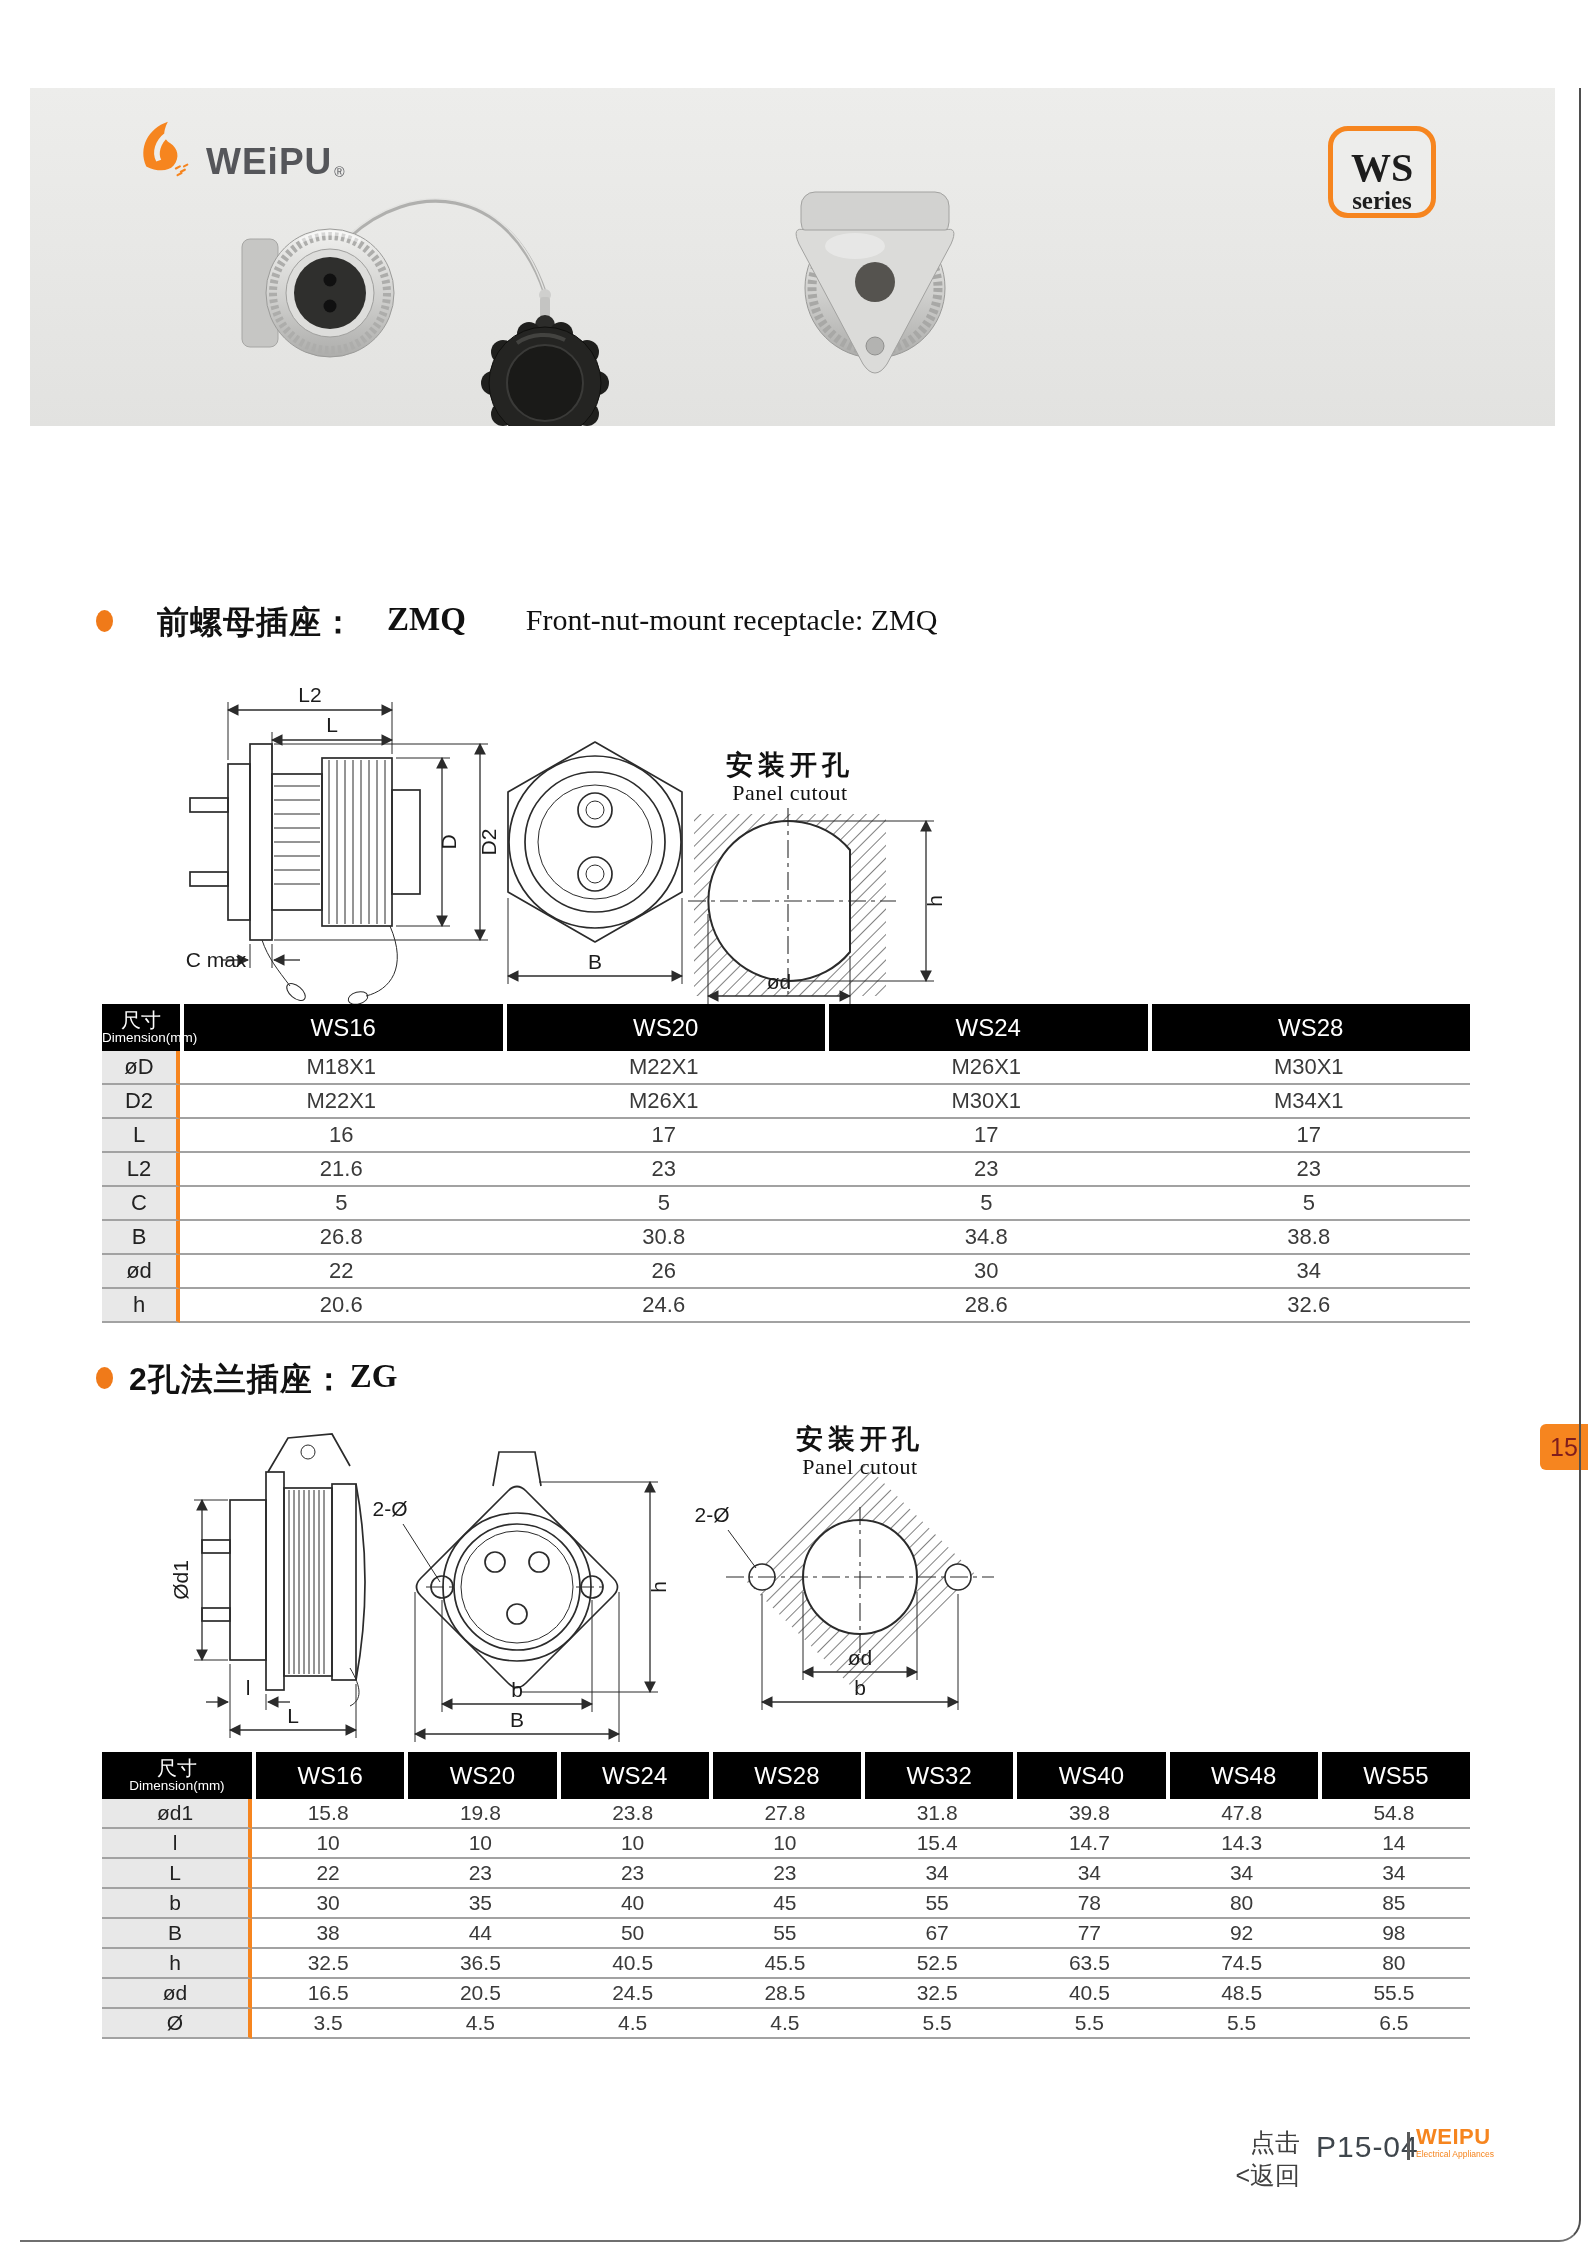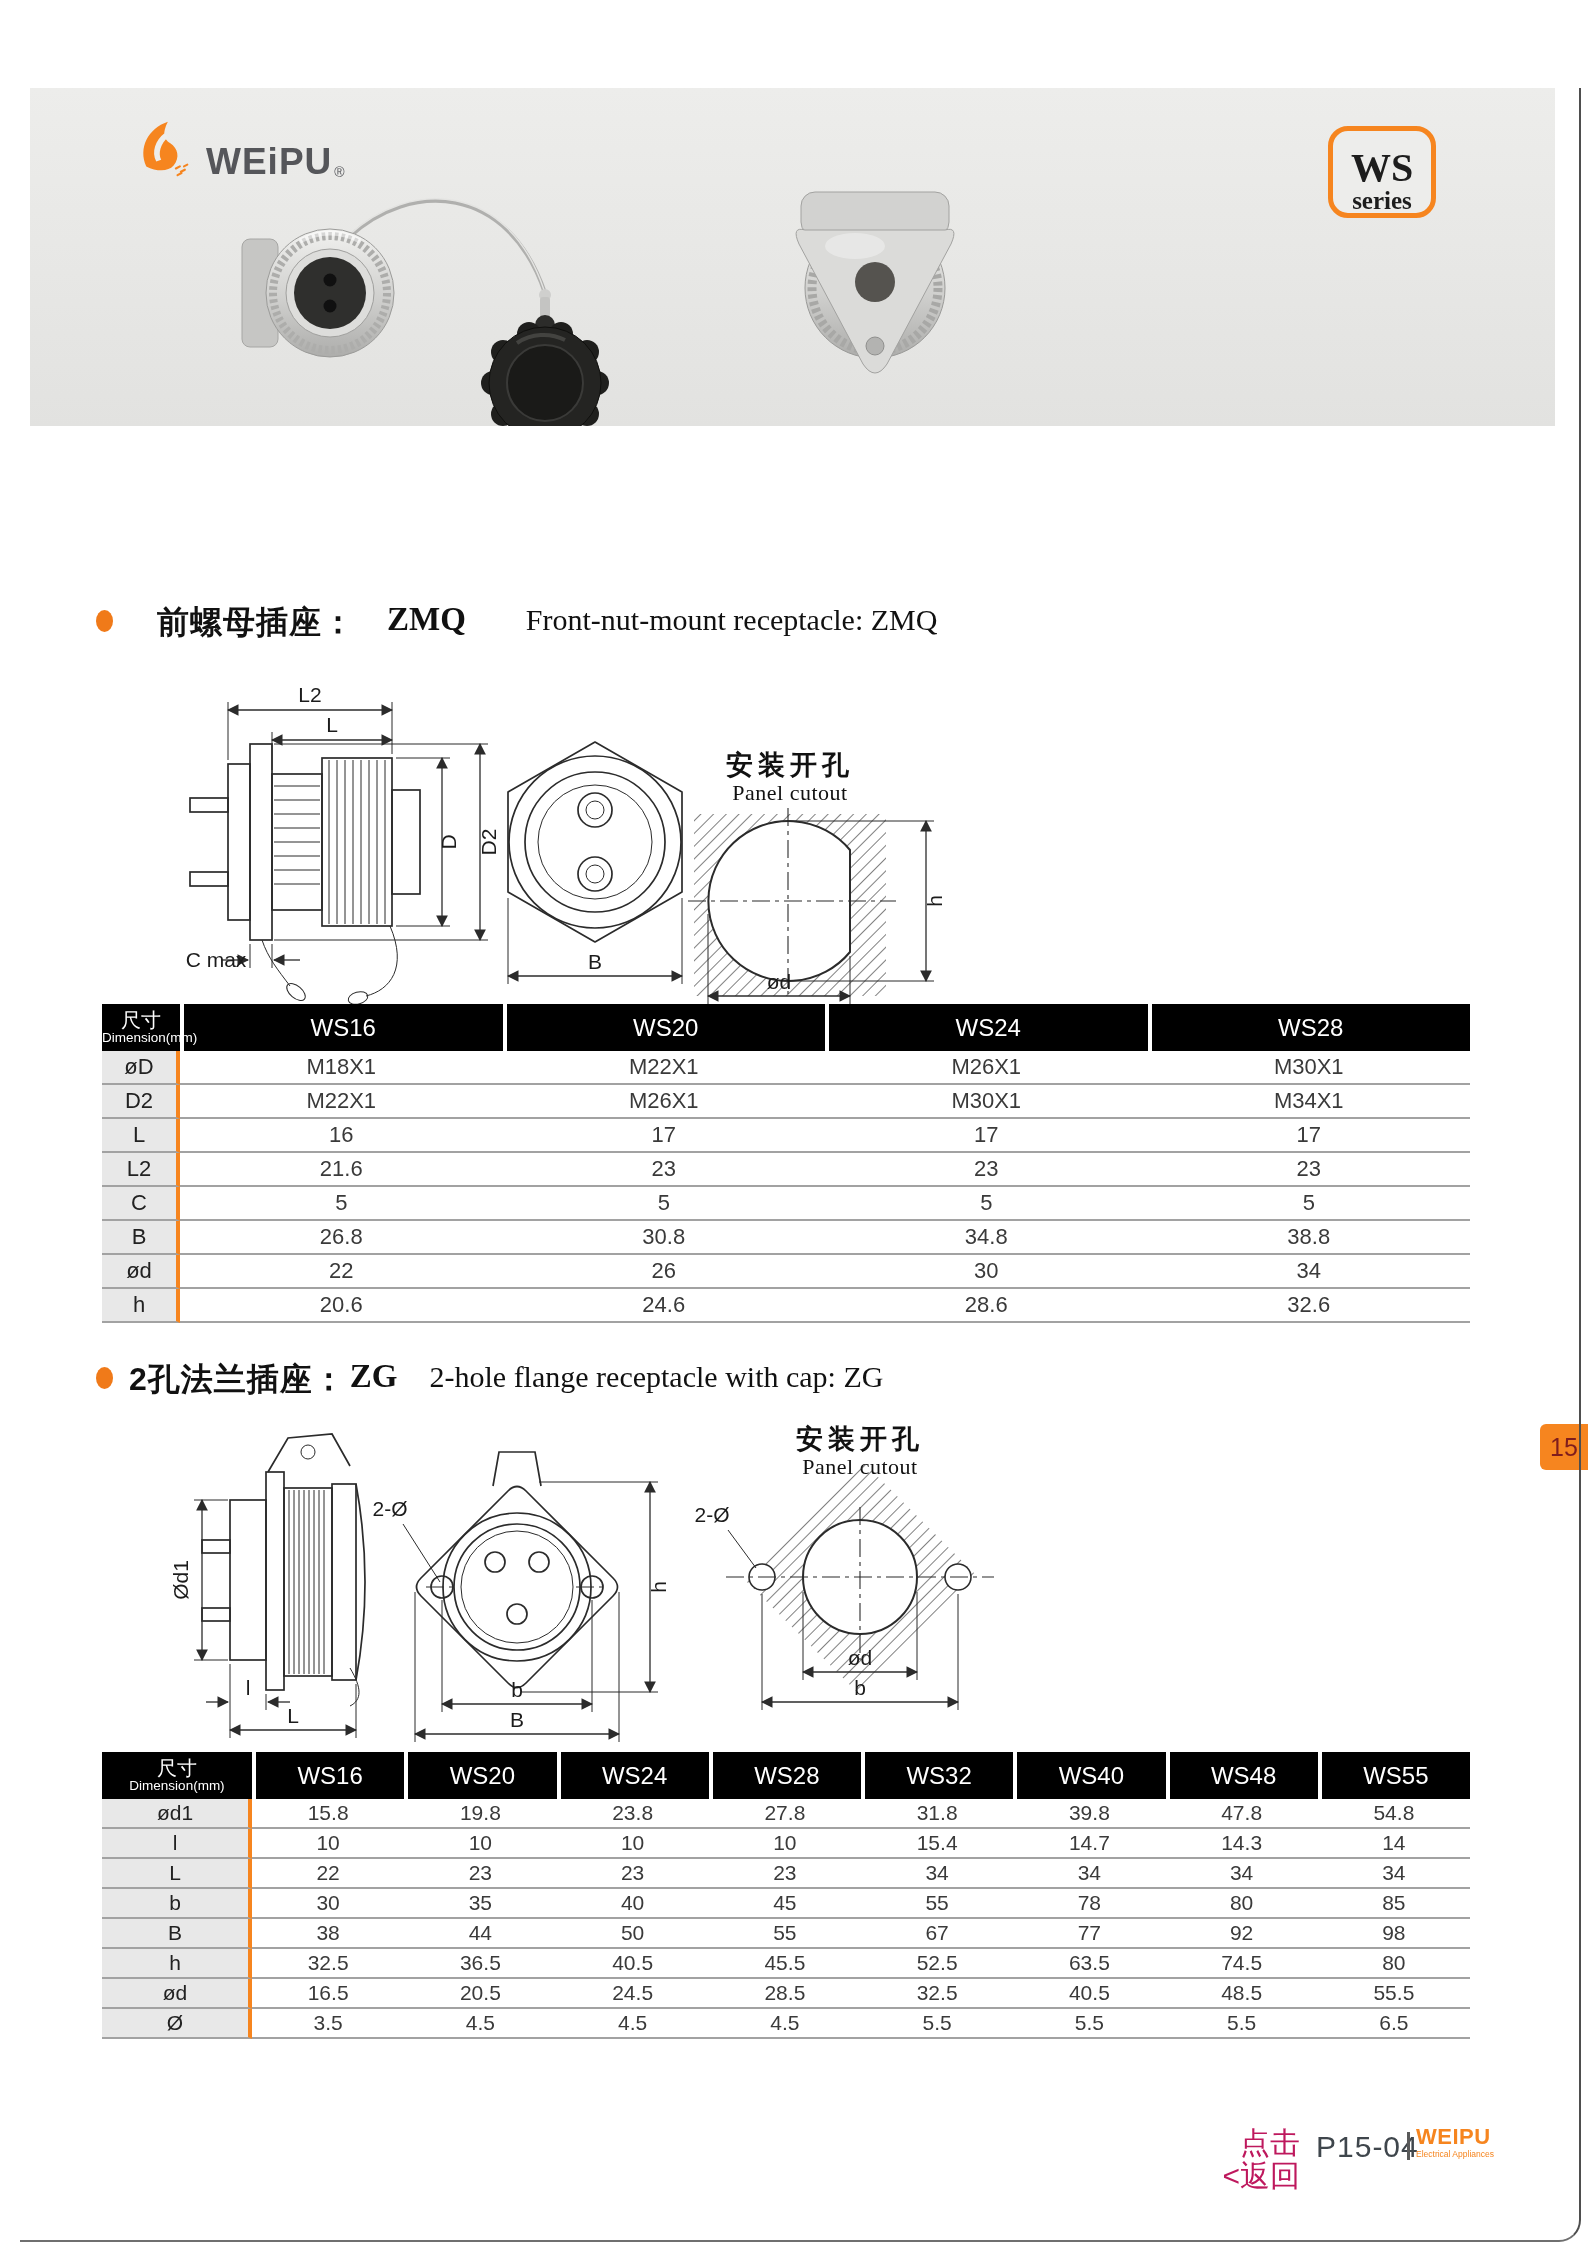--- a/index.html
+++ b/index.html
@@ -63,21 +63,21 @@
   #table2-wrap tbody th, #table2-wrap tbody td { height: 30px; font-size: 21px; border-bottom: 2px solid #a2a2a2; }
   table.spec tr.last th, table.spec tr.last td { border-bottom: 4px solid #8a8a8a; }
 
   
   .page-tab { position: absolute; left: 1540px; top: 1424px; width: 48px; height: 46px;
     background: #F6851F; color: #7f1d1d; font-size: 25px; display: flex; align-items: center; justify-content: center;
     border-radius: 6px 0 0 6px; }
 
   
   .footer-back { position: absolute; left: 1168px; top: 2126px; width: 132px; text-align: right;
-    color: #be185d; font-size: 30px; line-height: 33px; cursor: pointer; white-space: nowrap; }
+    color: #404040; font-size: 25px; line-height: 33px; cursor: pointer; white-space: nowrap; }
   .footer-code { position: absolute; left: 1316px; top: 2130px; color: #3f464c; font-size: 30px; letter-spacing: 1px; }
   .footer-div { position: absolute; left: 1407px; top: 2132px; width: 3px; height: 28px; background: #5a5a5a; }
   .footer-brand { position: absolute; left: 1416px; top: 2126px; color: #F6851F; line-height: 1; }
   .footer-brand .nm { font-size: 22px; font-weight: bold; letter-spacing: 0.5px; }
   .footer-brand .sub { font-size: 8.5px; margin-top: 2px; }
 </style>
 </head>
 <body>
 
 <div class="page">
@@ -354,21 +354,20 @@
             <td>32.6</td>
           </tr>
       </tbody>
     </table>
   </div>
 
   <div class="sec-head" id="sec2-head">
     <div class="bullet"></div>
     <span class="cn">2孔法兰插座：</span>
       <span class="code">ZG</span>
-    <span class="en">2-hole flange receptacle with cap: ZG</span>
   </div>
 
   <div class="drawing" id="zg-drawing">
     <svg width="1180" height="340" viewBox="0 0 1180 340">
       <defs>
         <pattern id="h2" width="9" height="9" patternUnits="userSpaceOnUse" patternTransform="rotate(45)">
           <line x1="0" y1="0" x2="0" y2="9" stroke="#2b2b2b" stroke-width="1.2"></line>
         </pattern>
         <marker id="ar2" viewBox="0 0 10 10" refX="9" refY="5" markerWidth="9" markerHeight="9" orient="auto-start-reverse">
           <path d="M0,0 L10,5 L0,10 Z" fill="#2b2b2b"></path>

